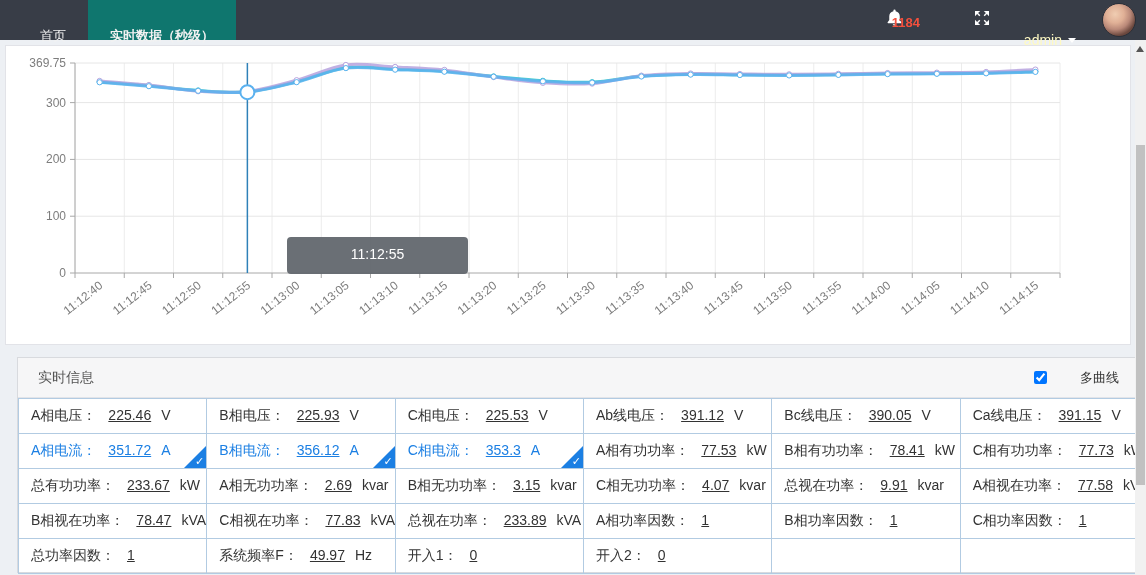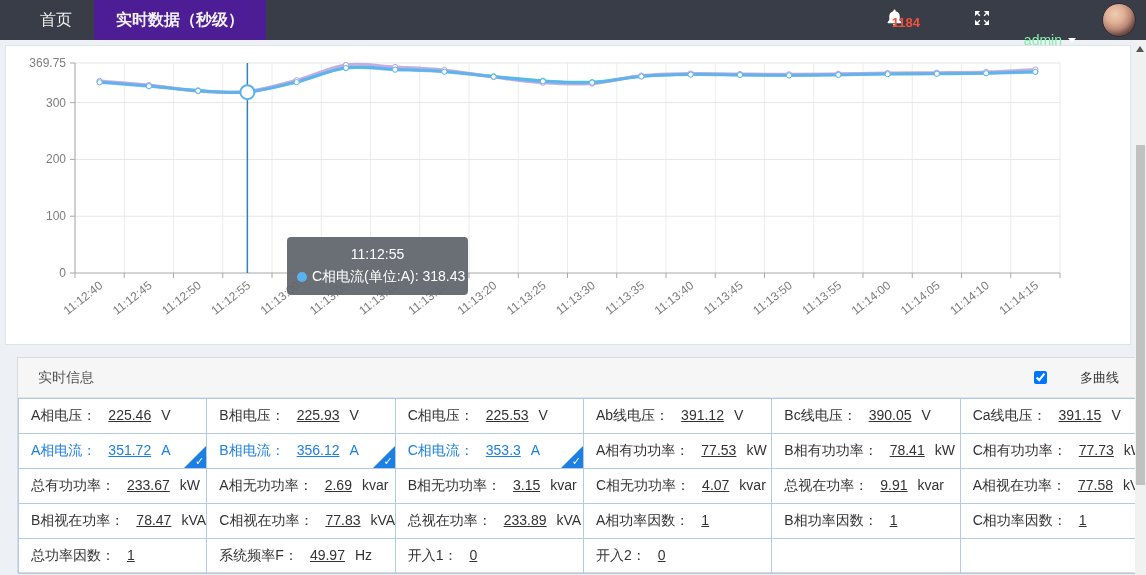--- a/index.html
+++ b/index.html
@@ -3,27 +3,27 @@
 <meta charset="utf-8">
 <style>
   * { box-sizing: border-box; margin: 0; padding: 0; }
   html,body { width:1146px; height:575px; overflow:hidden; }
   body { font-family:"Liberation Sans","DejaVu Sans",sans-serif; background:#edf0f4; position:relative; }
   .page { position:relative; width:1146px; height:575px; }
 
   
   .topbar { position:absolute; top:0; left:0; width:1146px; height:40px; background:#383d47; display:flex; align-items:center; z-index:5; }
   .tabs { display:flex; height:40px; margin-left:18px; }
-  .tab { color:#f2f2f2; font-size:16px; line-height:40px; padding:0 22px; cursor:pointer; white-space:nowrap; }
-  .tab.active { background:#4c1d95; font-weight:bold; }
+  .tab { color:#f2f2f2; font-size:13px; line-height:40px; padding:16px 22px; cursor:pointer; white-space:nowrap; }
+  .tab.active { background:#0f766e; font-weight:bold; }
   .topbar-right { margin-left:auto; display:flex; align-items:center; height:40px; padding-right:6px; }
   .bell-wrap { position:relative; width:46px; height:40px; display:flex; align-items:center; justify-content:center; cursor:pointer; }
   .badge { position:absolute; top:16px; left:20px; color:#f4503d; font-size:13px; font-weight:bold; line-height:13px; }
   .fs-wrap { width:40px; height:40px; display:flex; align-items:center; justify-content:center; margin-left:44px; cursor:pointer; }
-  .user-wrap { display:flex; align-items:center; margin-left:22px; cursor:pointer; color:#86efac; font-size:14px;margin-top:40px; }
+  .user-wrap { display:flex; align-items:center; margin-left:22px; cursor:pointer; color:#fef9c3; font-size:14px;margin-top:40px; }
   .caret { width:0; height:0; border-left:4px solid transparent; border-right:4px solid transparent; border-top:5px solid #fff; margin-left:6px; }
   .avatar { width:34px; height:34px; border-radius:50%; margin-left:26px; margin-right:4px;
             background: radial-gradient(circle at 38% 32%, #f0cdb2 0%, #e0b096 30%, #b98878 52%, #6e4a40 72%, #452f2a 100%); 
             border:1px solid #2b2f38; cursor:pointer; }
 
   
   .chart-card { position:absolute; top:45px; left:5px; width:1126px; height:300px; background:#fff; border:1px solid #e2e3e8; }
   .chart-svg-holder { position:absolute; inset:0; }
   .chart-tooltip { position:absolute; left:281px; top:191px; width:181px; background:rgba(97,102,108,0.94); border-radius:4px;
                    color:#fff; font-size:14px; padding:7px 10px 8px 10px; text-align:center; line-height:1.55; z-index:3; pointer-events:none; }
@@ -228,21 +228,20 @@
           <circle cx="783.125" cy="29.40973630831644" r="2.6" fill="#fff" stroke="#5ab1ef" stroke-width="1"></circle>
           <circle cx="832.375" cy="28.898580121703844" r="2.6" fill="#fff" stroke="#5ab1ef" stroke-width="1"></circle>
           <circle cx="881.625" cy="28.103448275862092" r="2.6" fill="#fff" stroke="#5ab1ef" stroke-width="1"></circle>
           <circle cx="930.875" cy="27.76267748478702" r="2.6" fill="#fff" stroke="#5ab1ef" stroke-width="1"></circle>
           <circle cx="980.125" cy="27.308316430020255" r="2.6" fill="#fff" stroke="#5ab1ef" stroke-width="1"></circle>
           <circle cx="1029.375" cy="25.888438133874217" r="2.6" fill="#fff" stroke="#5ab1ef" stroke-width="1"></circle>
           <circle cx="241.375" cy="46.147261663286" r="7" fill="#fff" stroke="#5ab1ef" stroke-width="2"></circle>
         </svg></div>
     <div class="chart-tooltip" id="chart-tooltip">
       <div class="tt-title" id="tt-title">11:12:55</div>
-        <div class="tt-row"><span class="tt-dot" style="background: rgb(90, 177, 239);"></span><span>C相电流(单位:A): 318.43</span></div>
       </div>
   </div>
 
   <div class="info-card">
     <div class="info-header">
       <span class="info-title">实时信息</span>
       <span class="multi-curve">
         <input type="checkbox" id="multi-curve-cb" checked="" style="">
         <span>多曲线</span>
       </span>

